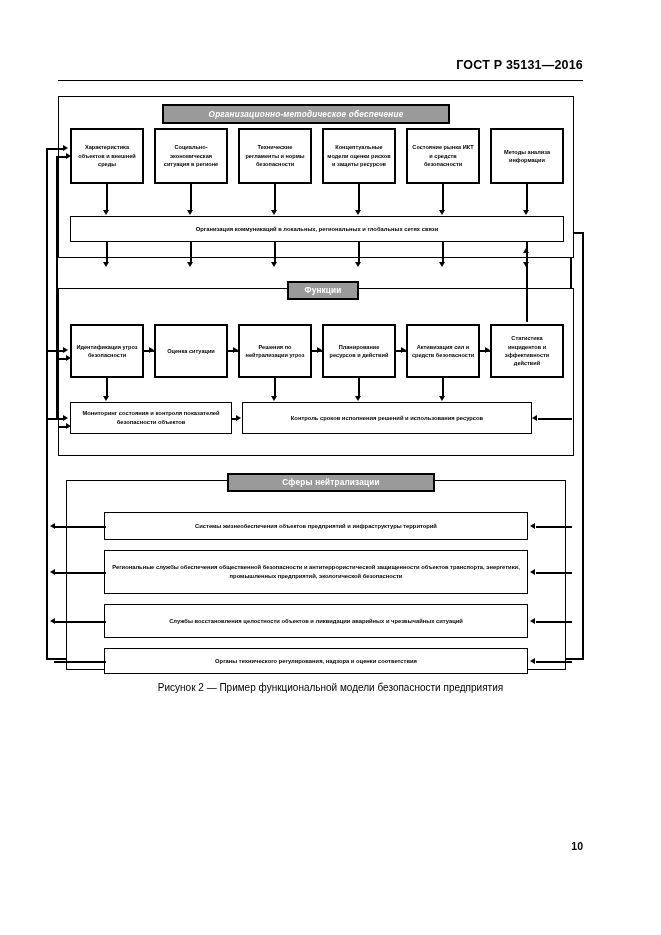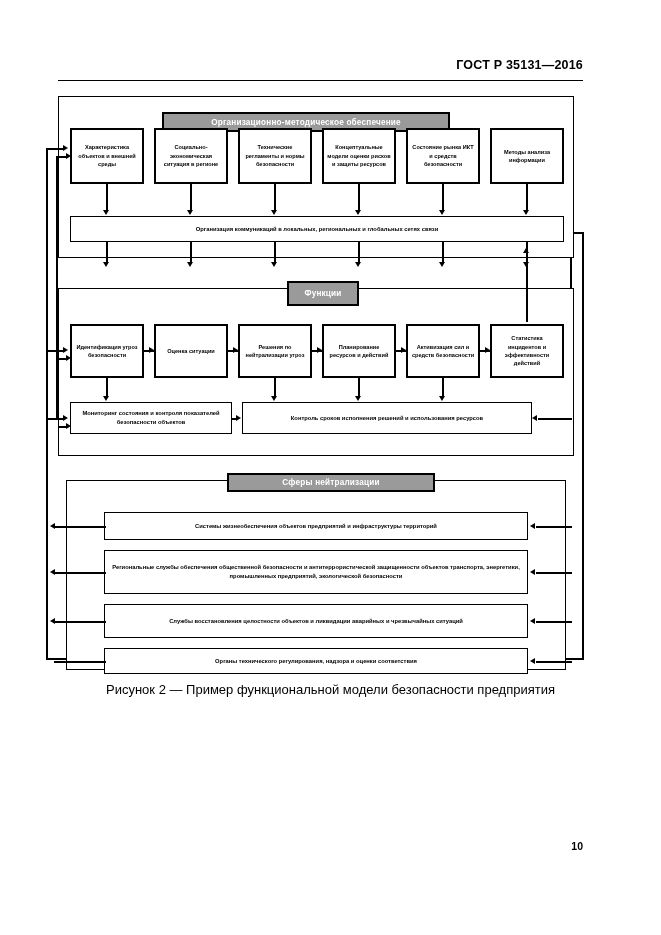--- a/index.html
+++ b/index.html
@@ -41,22 +41,22 @@
     position:absolute;
     background:#9a9a9a;
     border:2.6px solid #000;
     color:#fff;
     font-size:8.2px;font-weight:bold;
     display:flex;align-items:center;justify-content:center;
     text-align:center;
     box-sizing:border-box;
     letter-spacing:.2px;
   }
-  .band-top{left:116px;top:20px;width:288px;height:20px;}
-  .band-mid{left:228px;top:-8px;width:72px;height:25px;}
+  .band-top{left:116px;top:12px;width:288px;height:20px;font-style:italic;}
+  .band-mid{left:228px;top:-8px;width:72px;height:19px;}
   .band-bot{left:160px;top:-8px;width:208px;height:19px;}
 
   .bx{
     position:absolute;
     border:2.4px solid #000;
     background:#fff;
     box-sizing:border-box;
     display:flex;align-items:center;justify-content:center;
     text-align:center;
     font-size:5.6px;font-weight:bold;
@@ -82,21 +82,21 @@
 
   .arw{position:absolute;width:0;height:0;}
   .arw-d{border-left:3.4px solid transparent;border-right:3.4px solid transparent;border-top:5px solid #000;}
   .arw-u{border-left:3.4px solid transparent;border-right:3.4px solid transparent;border-bottom:5px solid #000;}
   .arw-r{border-top:3.4px solid transparent;border-bottom:3.4px solid transparent;border-left:5px solid #000;}
   .arw-l{border-top:3.4px solid transparent;border-bottom:3.4px solid transparent;border-right:5px solid #000;}
 
   
   .caption{
     position:absolute;left:0;right:0;top:682px;
-    text-align:center;font-size:13px;
+    text-align:center;font-size:10px;
   }
   .para{
     position:absolute;left:58px;width:525px;top:714px;
     font-size:10.4px;line-height:1.42;text-align:justify;
     text-indent:22px;
   }
   .pageno{
     position:absolute;right:78px;top:840px;
     font-size:10.5px;font-weight:bold;
   }

